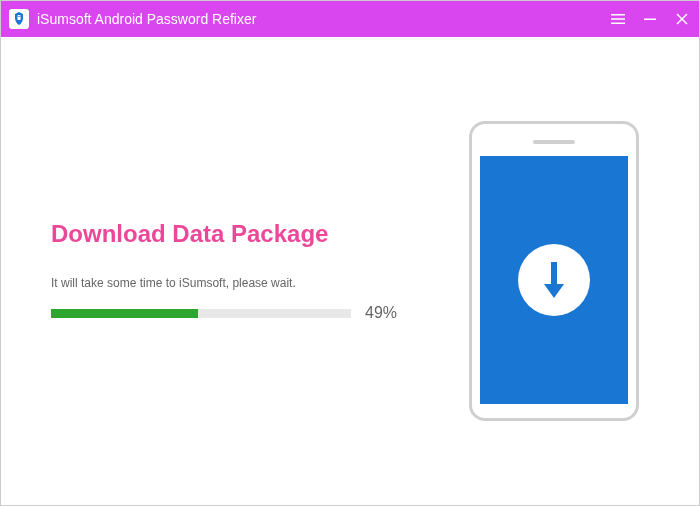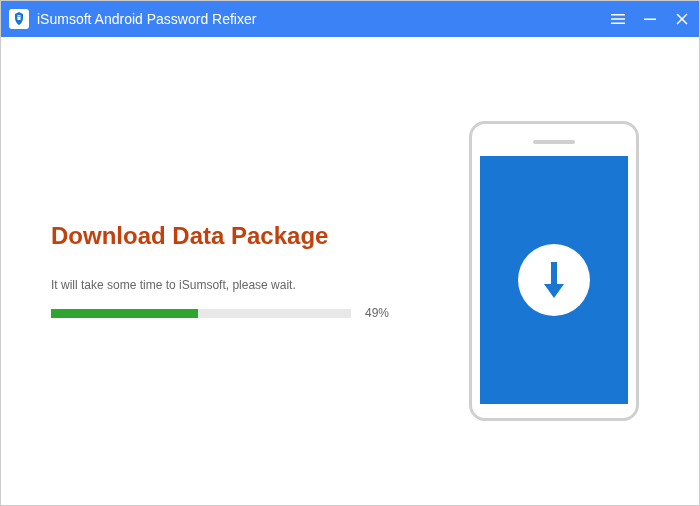--- a/index.html
+++ b/index.html
@@ -16,21 +16,21 @@
     }
     .window {
       width: 700px;
       height: 506px;
       border: 1px solid #ccc;
       background: #fff;
       display: flex;
       flex-direction: column;
     }
     .titlebar {
-      background: #3b82f6;
+      background: #d946ef;
       color: #fff;
       height: 36px;
       display: flex;
       align-items: center;
       padding: 0 10px 0 8px;
     }
     .titlebar-left {
       display: flex;
       align-items: center;
       gap: 8px;
@@ -69,21 +69,21 @@
       align-items: center;
       padding: 0 50px;
     }
     .left-panel {
       flex: 1;
       padding-right: 30px;
     }
     .heading {
       font-size: 24px;
       font-weight: 700;
-      color: #c2410c;
+      color: #ec4899;
       margin-bottom: 28px;
     }
     .subtext {
       font-size: 12px;
       color: #666;
       margin-bottom: 14px;
     }
     .progress-row {
       display: flex;
       align-items: center;
@@ -95,21 +95,21 @@
       background: #e8e8e8;
       position: relative;
       overflow: hidden;
     }
     .progress-fill {
       height: 100%;
       background: #2ea52e;
       width: 49%;
     }
     .progress-percent {
-      font-size: 12px;
+      font-size: 16px;
       color: #666;
     }
     .right-panel {
       width: 190px;
       display: flex;
       justify-content: center;
       align-items: center;
     }
     .phone {
       width: 170px;

